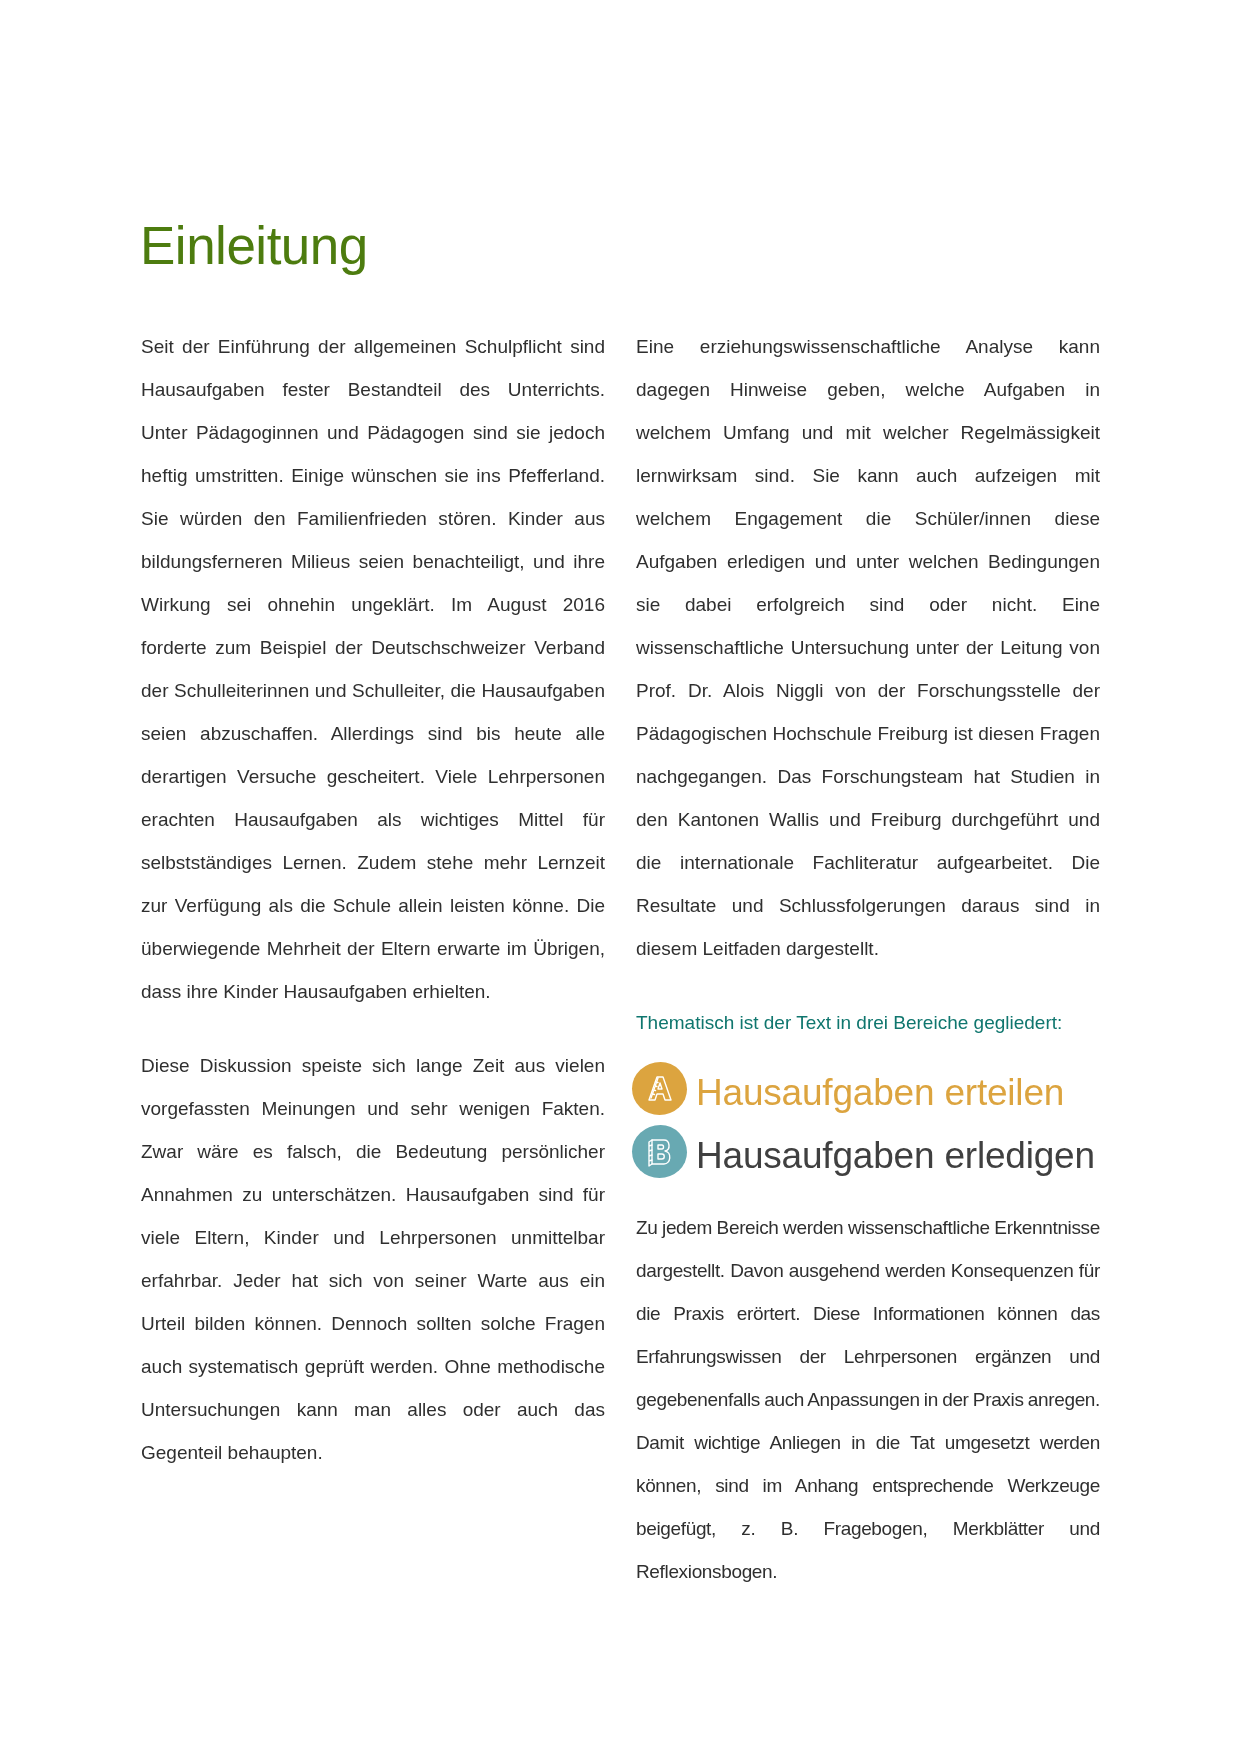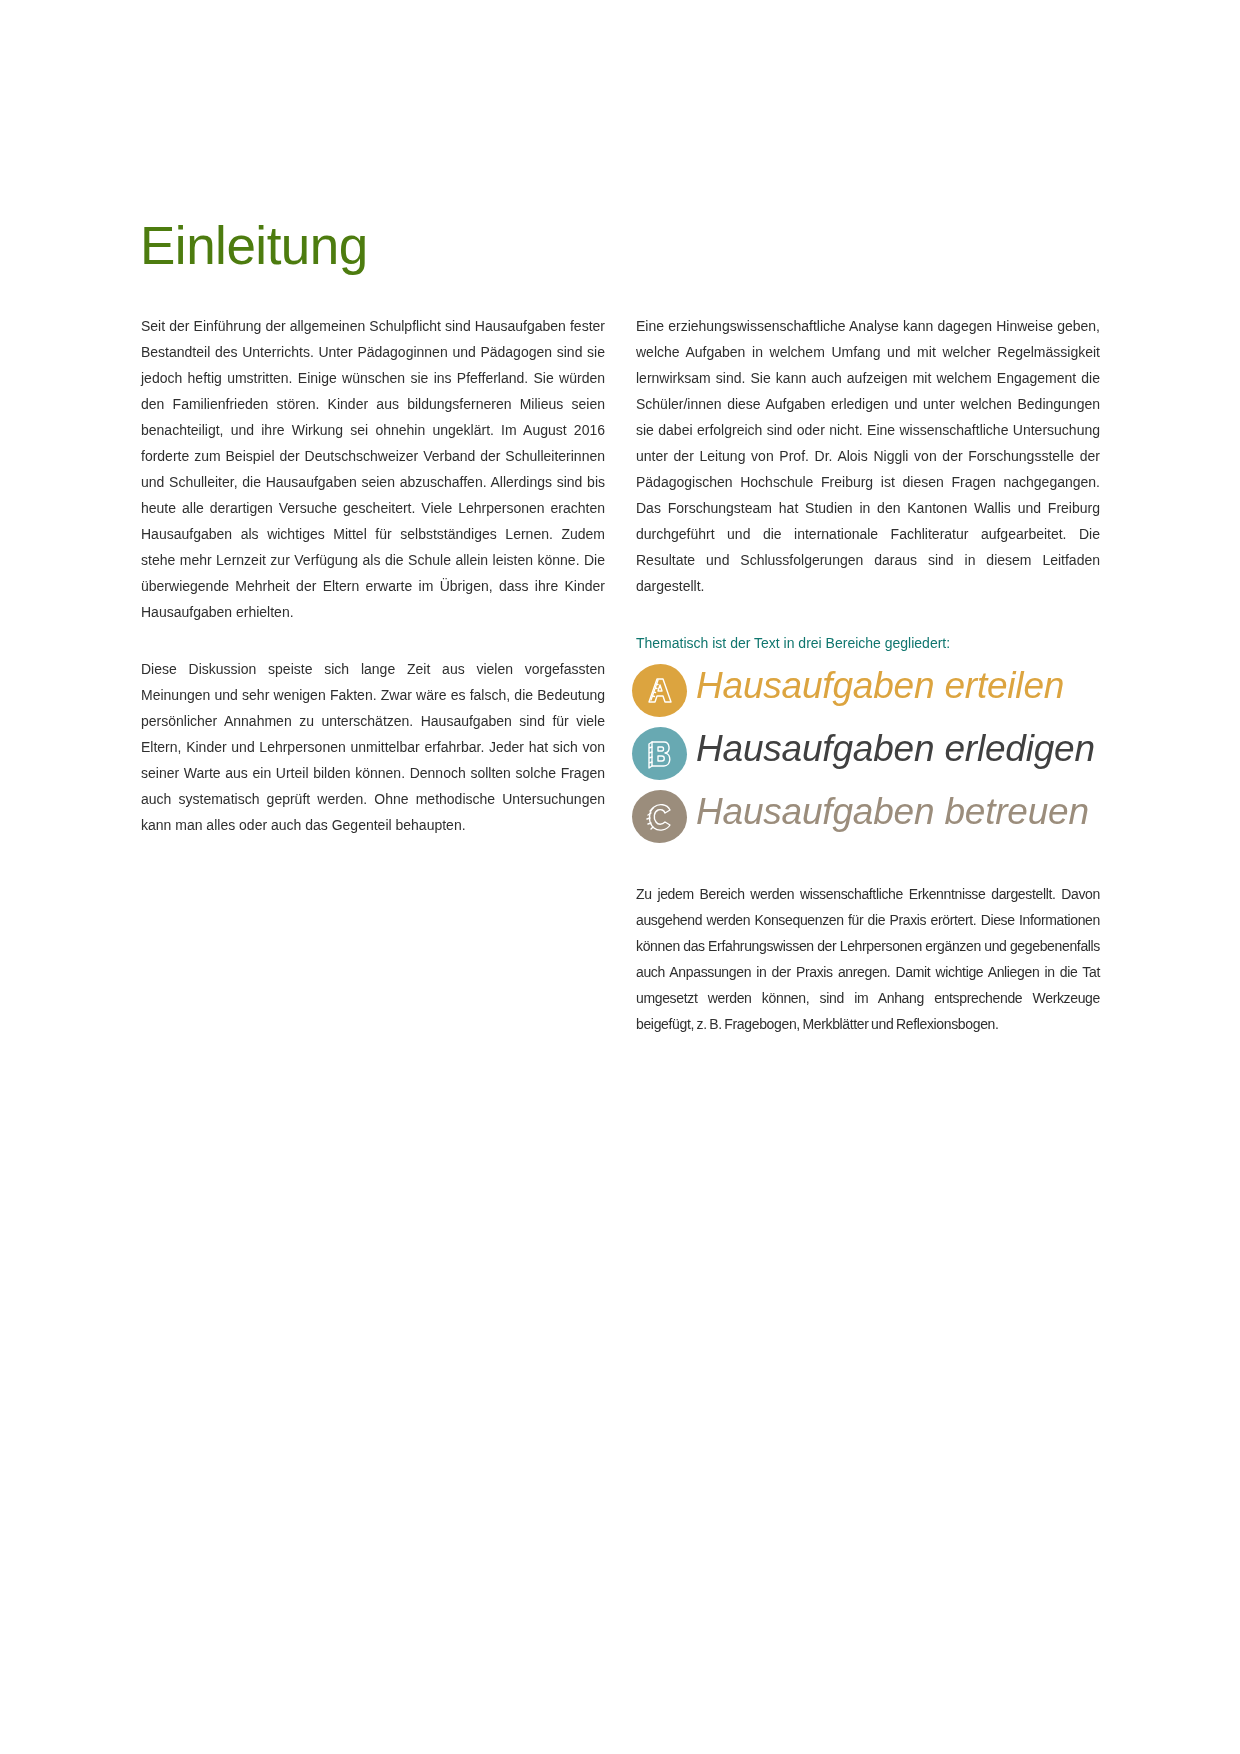--- a/index.html
+++ b/index.html
@@ -27,39 +27,38 @@
       letter-spacing: -0.5px;
     }
     .column {
       position: absolute;
       top: 309px;
       width: 464px;
     }
     .col-left { left: 141px; }
     .col-right { left: 636px; }
     .para {
-      margin: 4px 0 31px 0;
-      font-size: 14px;
-      line-height: 26px;
+      margin: 16px 0 31px 0;
+      font-size: 19px;
+      line-height: 43px;
       text-align: justify;
       hyphens: manual;
       color: #2f2f2f;
     }
     .para.tight {
       letter-spacing: -0.35px;
       word-spacing: -1px;
     }
     .topics {
       margin: 2px 0 28px -4px;
     }
     .topic {
       display: flex;
-      align-items: flex-start;
+      align-items: flex-end;
       height: 63px;
-      font-style: italic;
     }
     .badge {
       width: 55px;
       height: 53px;
       flex: 0 0 auto;
       margin-right: 9px;
       border-radius: 52% 48% 50% 50% / 50% 52% 48% 50%;
       display: flex;
       align-items: center;
       justify-content: center;
@@ -106,25 +105,16 @@
       <span class="badge" style="background: rgb(104, 169, 178);">
         <svg viewBox="0 0 40 40" fill="none" stroke="#ffffff" stroke-width="1.4" stroke-linecap="round" stroke-linejoin="round">
           <path d="M12 8 L24 8 C30 8 31 18 25 19 C32 20 31 32 24 32 L12 32 Z"></path>
           <path d="M18 13 L22 13 C24 13 24 17 22 17 L18 17 Z"></path>
           <path d="M18 22 L22 22 C25 22 25 27 22 27 L18 27 Z"></path>
           <path d="M12 8 L9 10 L9 34 L12 32 M9 14 L12 13 M9 19 L12 18 M9 24 L12 23 M9 29 L12 28"></path>
         </svg>
       </span>
       <span class="topic-label" style="color: #404040;">Hausaufgaben erledigen</span>
     </div>
-    <div class="topic">
-      <span class="badge" style="background: rgb(155, 141, 124);">
-        <svg viewBox="0 0 40 40" fill="none" stroke="#ffffff" stroke-width="1.4" stroke-linecap="round" stroke-linejoin="round">
-          <path d="M30 13 C27 7 19 6 14 10 C8 15 8 26 14 31 C19 35 27 33 30 28 L25 25 C22 28 18 28 16 25 C13 21 14 15 18 13 C21 12 24 13 25 16 Z"></path>
-          <path d="M13 11 L10 14 M11 16 L8 18 M10 21 L7 22 M11 26 L8 27 M13 30 L11 32"></path>
-        </svg>
-      </span>
-      <span class="topic-label" style="color: rgb(155, 141, 124);">Hausaufgaben betreuen</span>
-    </div>
   </div>
 
   <p class="para tight" style="color: rgb(47, 47, 47);">Zu jedem Bereich werden wissenschaftliche Erkennt­nisse dargestellt. Davon ausgehend werden Konse­quenzen für die Praxis erörtert. Diese Informationen können das Erfahrungswissen der Lehrpersonen ergänzen und gegebenenfalls auch Anpassungen in der Praxis anregen. Damit wichtige Anliegen in die Tat umgesetzt werden können, sind im Anhang entsprechende Werkzeuge beigefügt, z. B. Frage­bogen, Merkblätter und Reflexionsbogen.</p>
 </div>
 
 </body></html>

